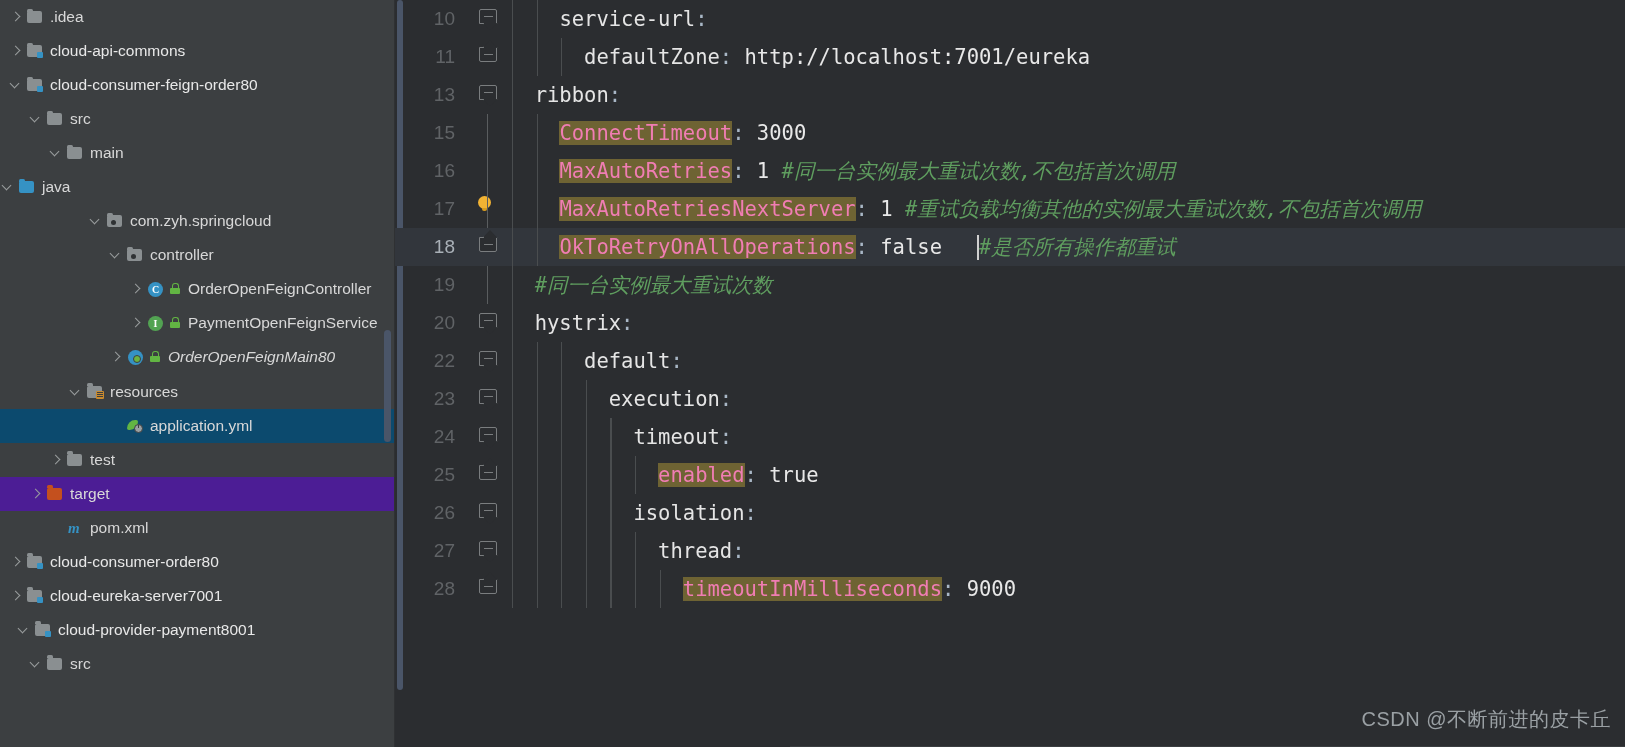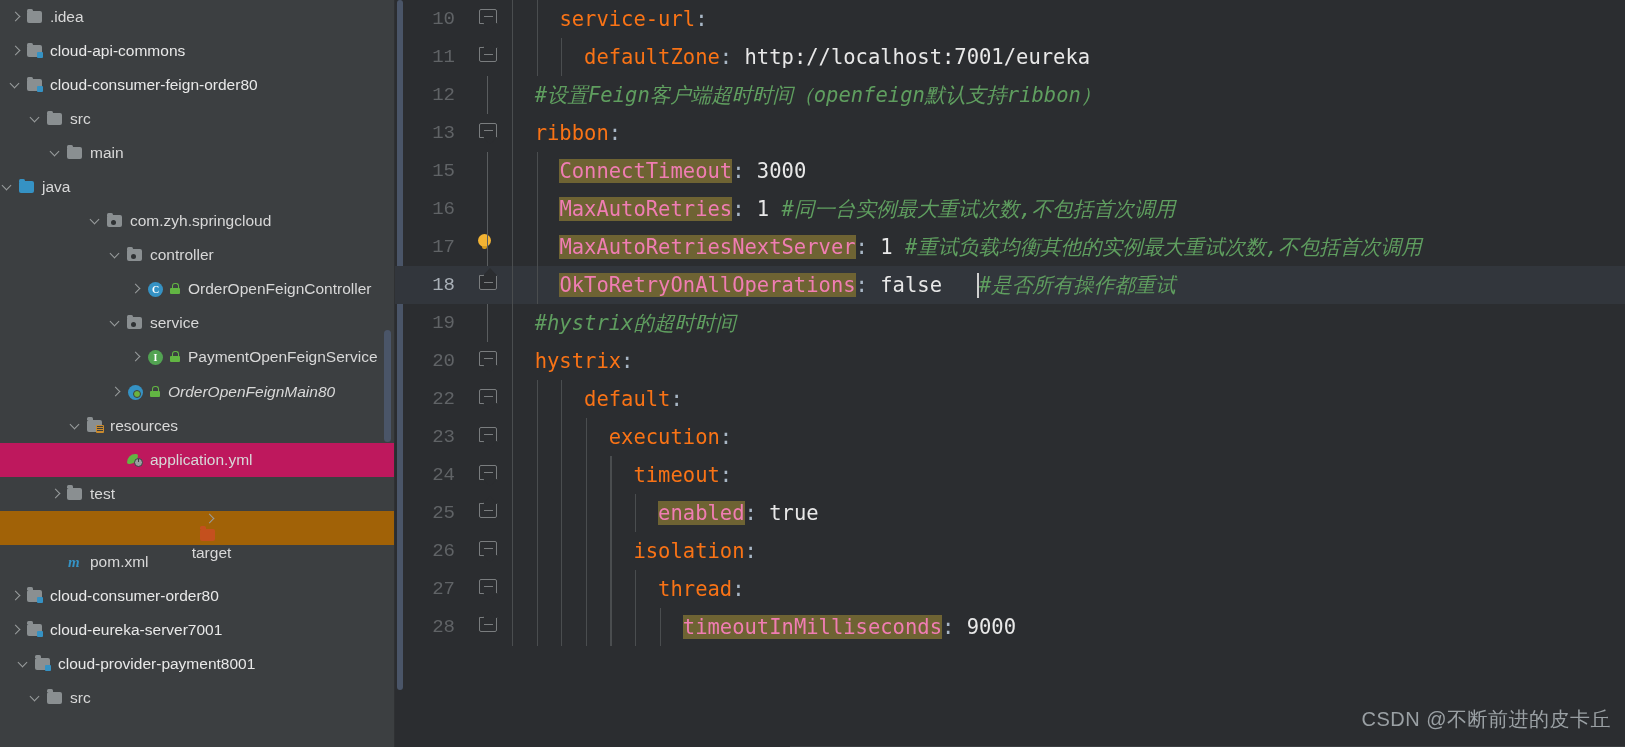--- a/index.html
+++ b/index.html
@@ -21,22 +21,22 @@
   }
   .tree-row{
     position:relative;
     height:34.05px;
     display:flex;align-items:center;
     white-space:nowrap;
     font-size:15.5px;
     color:#d8d8d8;
     box-sizing:border-box;
   }
-  .tree-row.sel{background:#be185d;align-items:center;}
-  .tree-row.target-row{background:#a16207;flex-direction:column;}
+  .tree-row.sel{background:#0c4a6e;align-items:center;}
+  .tree-row.target-row{background:#4c1d95;}
   .arrow{
     width:16px;height:16px;flex:0 0 16px;
     position:relative;margin-right:3px;
   }
   .arrow.right::before{
     content:"";position:absolute;left:4px;top:4px;
     width:6px;height:6px;
     border-right:1.6px solid #9a9d9e;border-top:1.6px solid #9a9d9e;
     transform:rotate(45deg);
   }
@@ -104,21 +104,21 @@
     font-size:20.5px;
     white-space:pre;
     box-sizing:border-box;
   }
   .code-line.current{background:#32363c;}
   .gutter{
     flex:0 0 70px;width:70px;
     text-align:right;padding-right:10px;
     color:#606366;font-size:19px;
     box-sizing:border-box;
-    font-family:Liberation Mono, monospace;
+    font-family:Liberation Sans, sans-serif;
   }
   .code-line.current .gutter{color:#a9b0b7;}
   .foldcol{flex:0 0 45px;width:45px;position:relative;height:38px;}
   .fold{
     position:absolute;left:14px;top:9px;width:18px;height:15px;
     border:1.3px solid #7a7d7f;box-sizing:border-box;background:#2b2d30;
   }
   .fold.open{border-radius:2px 2px 0 0;}
   .fold.open::after{
     content:"";position:absolute;left:2.5px;top:13px;width:13px;height:7px;
@@ -133,21 +133,21 @@
   }
   .fold .minus{position:absolute;left:3.5px;top:5.5px;width:9px;height:1.4px;background:#7a7d7f;}
   .foldline{position:absolute;left:22px;top:0;width:1.2px;height:38px;background:#5a5d5f;}
   .bulb{
     position:absolute;left:13px;top:6px;width:13px;height:13px;border-radius:50%;
     background:#f2b333;
   }
   .bulb::after{content:"";position:absolute;left:4px;top:12px;width:5px;height:3px;background:#d59a1f;border-radius:0 0 2px 2px;}
 
   .codetext{position:relative;flex:1 1 auto;height:38px;line-height:38px;}
-  .k{color:#f97316;}        
+  .k{color:#e5e5e5;}        
   .kh{color:#f07db3;background:#6e6333;}  
   .p{color:#a9b7c6;}        
   .v{color:#e8e8e8;}        
   .cm{color:#5f9e5f;font-style:italic;}   
   .indentline{position:absolute;top:0;width:1.2px;height:38px;background:#4a4d4f;}
   .caret{position:absolute;top:7px;width:1.6px;height:25px;background:#d0d0d0;}
 
   #watermark{
     position:absolute;right:14px;bottom:14px;
     color:#9aa0a4;font-size:20px;
@@ -233,29 +233,20 @@
             <span class="circ c">C</span>
           </span>
           <span class="ico" style="flex: 0 0 14px; width: 14px; margin-right: 4px;">
             <span class="lock">
               <i></i>
               <b></b>
             </span>
           </span>
           <span class="lbl">OrderOpenFeignController</span>
         </div>
-        <div class="tree-row" style="padding-left: 108px;">
-          <span class="arrow down"></span>
-          <span class="ico">
-            <span class="fldr">
-              <span class="pkgdot"></span>
-            </span>
-          </span>
-          <span class="lbl">service</span>
-        </div>
         <div class="tree-row" style="padding-left: 128px;">
           <span class="arrow right"></span>
           <span class="ico">
             <span class="circ i">I</span>
           </span>
           <span class="ico" style="flex: 0 0 14px; width: 14px; margin-right: 4px;">
             <span class="lock">
               <i></i>
               <b></b>
             </span>
@@ -352,27 +343,26 @@
       </div>
     <div id="sidebar-scroll"></div>
     <div id="sidebar-edge"></div>
   </div>
 
   <div id="editor">
     <div id="editor-left-scroll"></div>
     <div id="code-lines">
         <div class="code-line"><div class="gutter">10</div><div class="foldcol"><span class="fold open"><span class="minus"></span></span></div><div class="codetext"><span class="indentline" style="left:2px"></span><span class="indentline" style="left:26.6px"></span><span class="p">    </span><span class="k">service-url</span><span class="p">:</span></div></div>
         <div class="code-line"><div class="gutter">11</div><div class="foldcol"><span class="fold end"><span class="minus"></span></span></div><div class="codetext"><span class="indentline" style="left:2px"></span><span class="indentline" style="left:26.6px"></span><span class="indentline" style="left:51.2px"></span><span class="p">      </span><span class="k">defaultZone</span><span class="p">: </span><span class="v">http://localhost:7001/eureka</span></div></div>
-        <div class="code-line"><div class="gutter">12</div><div class="foldcol"><span class="foldline"></span></div><div class="codetext"><span class="indentline" style="left:2px"></span><span class="p">  </span><span class="cm">#设置Feign客户端超时时间（openfeign默认支持ribbon）</span></div></div>
         <div class="code-line"><div class="gutter">13</div><div class="foldcol"><span class="fold open"><span class="minus"></span></span></div><div class="codetext"><span class="indentline" style="left:2px"></span><span class="p">  </span><span class="k">ribbon</span><span class="p">:</span></div></div>
         <div class="code-line"><div class="gutter">15</div><div class="foldcol"><span class="foldline"></span></div><div class="codetext"><span class="indentline" style="left:2px"></span><span class="indentline" style="left:26.6px"></span><span class="p">    </span><span class="kh">ConnectTimeout</span><span class="p">: </span><span class="v">3000</span></div></div>
         <div class="code-line"><div class="gutter">16</div><div class="foldcol"><span class="foldline"></span></div><div class="codetext"><span class="indentline" style="left:2px"></span><span class="indentline" style="left:26.6px"></span><span class="p">    </span><span class="kh">MaxAutoRetries</span><span class="p">: </span><span class="v">1</span><span class="p"> </span><span class="cm">#同一台实例最大重试次数,不包括首次调用</span></div></div>
         <div class="code-line"><div class="gutter">17</div><div class="foldcol"><span class="bulb"></span><span class="foldline"></span></div><div class="codetext"><span class="indentline" style="left:2px"></span><span class="indentline" style="left:26.6px"></span><span class="p">    </span><span class="kh">MaxAutoRetriesNextServer</span><span class="p">: </span><span class="v">1</span><span class="p"> </span><span class="cm">#重试负载均衡其他的实例最大重试次数,不包括首次调用</span></div></div>
         <div class="code-line current"><div class="gutter">18</div><div class="foldcol"><span class="fold end"><span class="minus"></span></span></div><div class="codetext"><span class="indentline" style="left:2px"></span><span class="indentline" style="left:26.6px"></span><span class="p">    </span><span class="kh">OkToRetryOnAllOperations</span><span class="p">: </span><span class="v">false</span><span class="p">   </span><span class="cm">#是否所有操作都重试</span><span class="caret" style="left: 467.4px;"></span></div></div>
-        <div class="code-line"><div class="gutter">19</div><div class="foldcol"><span class="foldline"></span></div><div class="codetext"><span class="indentline" style="left:2px"></span><span class="p">  </span><span class="cm">#hystrix的超时时间</span></div></div>
+        <div class="code-line"><div class="gutter">19</div><div class="foldcol"><span class="foldline"></span></div><div class="codetext"><span class="indentline" style="left:2px"></span><span class="p">  </span><span class="cm">#同一台实例最大重试次数</span></div></div>
         <div class="code-line"><div class="gutter">20</div><div class="foldcol"><span class="fold open"><span class="minus"></span></span></div><div class="codetext"><span class="indentline" style="left:2px"></span><span class="p">  </span><span class="k">hystrix</span><span class="p">:</span></div></div>
         <div class="code-line"><div class="gutter">22</div><div class="foldcol"><span class="fold open"><span class="minus"></span></span></div><div class="codetext"><span class="indentline" style="left:2px"></span><span class="indentline" style="left:26.6px"></span><span class="indentline" style="left:51.2px"></span><span class="p">      </span><span class="k">default</span><span class="p">:</span></div></div>
         <div class="code-line"><div class="gutter">23</div><div class="foldcol"><span class="fold open"><span class="minus"></span></span></div><div class="codetext"><span class="indentline" style="left:2px"></span><span class="indentline" style="left:26.6px"></span><span class="indentline" style="left:51.2px"></span><span class="indentline" style="left:75.80000000000001px"></span><span class="p">        </span><span class="k">execution</span><span class="p">:</span></div></div>
         <div class="code-line"><div class="gutter">24</div><div class="foldcol"><span class="fold open"><span class="minus"></span></span></div><div class="codetext"><span class="indentline" style="left:2px"></span><span class="indentline" style="left:26.6px"></span><span class="indentline" style="left:51.2px"></span><span class="indentline" style="left:75.80000000000001px"></span><span class="indentline" style="left:100.4px"></span><span class="p">          </span><span class="k">timeout</span><span class="p">:</span></div></div>
         <div class="code-line"><div class="gutter">25</div><div class="foldcol"><span class="fold end"><span class="minus"></span></span></div><div class="codetext"><span class="indentline" style="left:2px"></span><span class="indentline" style="left:26.6px"></span><span class="indentline" style="left:51.2px"></span><span class="indentline" style="left:75.80000000000001px"></span><span class="indentline" style="left:100.4px"></span><span class="indentline" style="left:125px"></span><span class="p">            </span><span class="kh">enabled</span><span class="p">: </span><span class="v">true</span></div></div>
         <div class="code-line"><div class="gutter">26</div><div class="foldcol"><span class="fold open"><span class="minus"></span></span></div><div class="codetext"><span class="indentline" style="left:2px"></span><span class="indentline" style="left:26.6px"></span><span class="indentline" style="left:51.2px"></span><span class="indentline" style="left:75.80000000000001px"></span><span class="indentline" style="left:100.4px"></span><span class="p">          </span><span class="k">isolation</span><span class="p">:</span></div></div>
         <div class="code-line"><div class="gutter">27</div><div class="foldcol"><span class="fold open"><span class="minus"></span></span></div><div class="codetext"><span class="indentline" style="left:2px"></span><span class="indentline" style="left:26.6px"></span><span class="indentline" style="left:51.2px"></span><span class="indentline" style="left:75.80000000000001px"></span><span class="indentline" style="left:100.4px"></span><span class="indentline" style="left:125px"></span><span class="p">            </span><span class="k">thread</span><span class="p">:</span></div></div>
         <div class="code-line"><div class="gutter">28</div><div class="foldcol"><span class="fold end"><span class="minus"></span></span></div><div class="codetext"><span class="indentline" style="left:2px"></span><span class="indentline" style="left:26.6px"></span><span class="indentline" style="left:51.2px"></span><span class="indentline" style="left:75.80000000000001px"></span><span class="indentline" style="left:100.4px"></span><span class="indentline" style="left:125px"></span><span class="indentline" style="left:149.60000000000002px"></span><span class="p">              </span><span class="kh">timeoutInMilliseconds</span><span class="p">: </span><span class="v">9000</span></div></div>
       </div>
     <div id="watermark">CSDN @不断前进的皮卡丘</div>

